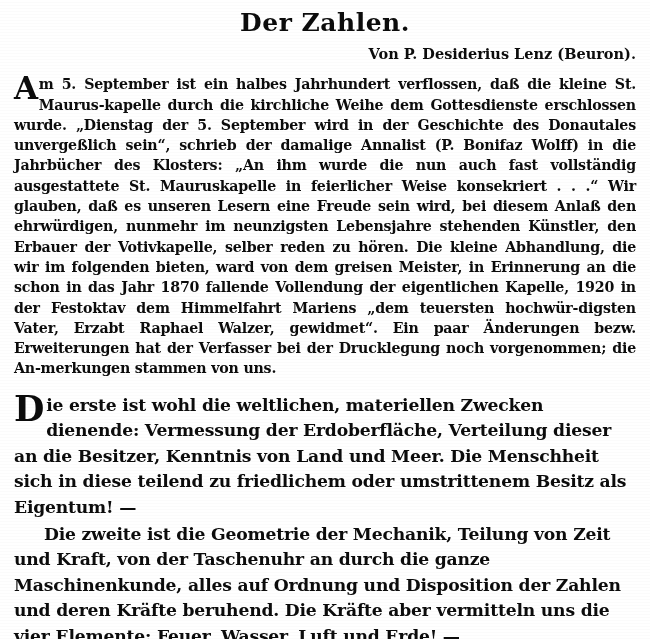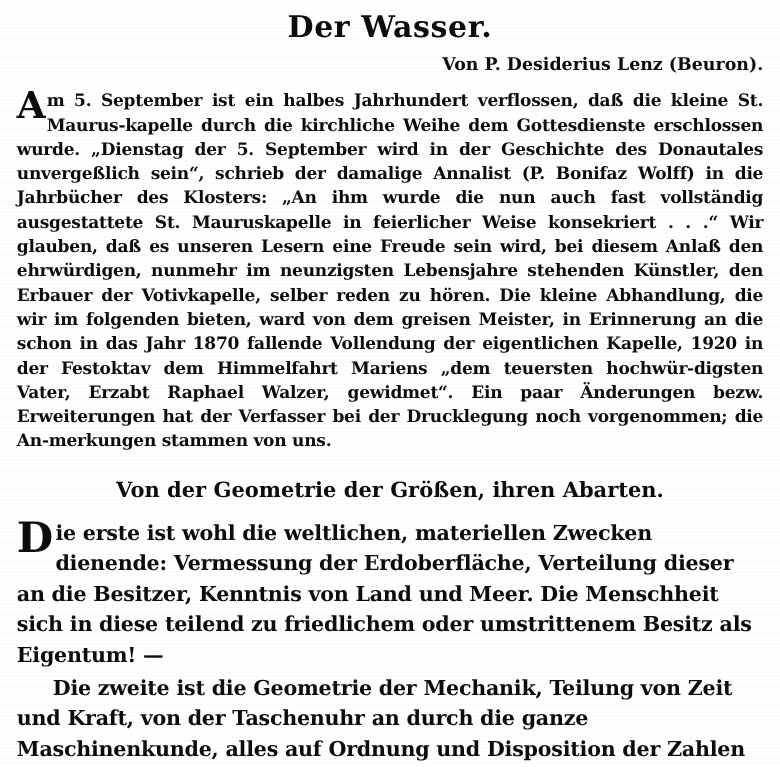--- a/index.html
+++ b/index.html
@@ -98,29 +98,28 @@
     opacity: 0.035;
     background-image:
       repeating-linear-gradient(0deg, rgba(0,0,0,0.5) 0px, rgba(0,0,0,0.5) 1px, rgba(255,255,255,0) 1px, rgba(255,255,255,0) 3px);
   }
 </style>
 </head>
 <body>
 
 <div class="page">
 
-  <h1 class="title fraktur">Der Wasser.</h1>
+  <h1 class="title fraktur">Der Zahlen.</h1>
 
   <div class="byline fraktur">Von P. Desiderius Lenz (Beuron).</div>
 
   <div class="intro fraktur">
     <span class="dropcap">A</span><span>m 5. September ist ein halbes Jahrhundert verflossen, daß die kleine St. Maurus-kapelle durch die kirchliche Weihe dem Gottesdienste erschlossen wurde. „Dienstag der 5. September wird in der Geschichte des Donautales unvergeßlich sein“, schrieb der damalige Annalist (P. Bonifaz Wolff) in die Jahrbücher des Klosters: „An ihm wurde die nun auch fast vollständig ausgestattete St. Mauruskapelle in feierlicher Weise konsekriert . . .“ Wir glauben, daß es unseren Lesern eine Freude sein wird, bei diesem Anlaß den ehrwürdigen, nunmehr im neunzigsten Lebensjahre stehenden Künstler, den Erbauer der Votivkapelle, selber reden zu hören. Die kleine Abhandlung, die wir im folgenden bieten, ward von dem greisen Meister, in Erinnerung an die schon in das Jahr 1870 fallende Vollendung der eigentlichen Kapelle, 1920 in der Festoktav dem Himmelfahrt Mariens „dem teuersten hochwür-digsten Vater, Erzabt Raphael Walzer, gewidmet“. Ein paar Änderungen bezw. Erweiterungen hat der Verfasser bei der Drucklegung noch vorgenommen; die An-merkungen stammen von uns.</span>
   </div>
 
-  <h2 class="section fraktur">Von der Geometrie der Größen, ihren Abarten.</h2>
 
   <div class="body-block fraktur">
     <p><span class="dropcap2">D</span><span>ie erste ist wohl die weltlichen, materiellen Zwecken dienende: Vermessung der Erdoberfläche, Verteilung dieser an die Besitzer, Kenntnis von Land und Meer.  Die Menschheit sich in diese teilend zu friedlichem oder umstrittenem Besitz als Eigentum! —</span></p>
     <p><span class="indent"></span><span>Die zweite ist die Geometrie der Mechanik, Teilung von Zeit und Kraft, von der Taschenuhr an durch die ganze Maschinenkunde, alles auf Ordnung und Disposition der Zahlen und deren Kräfte beruhend. Die Kräfte aber vermitteln uns die vier Elemente: Feuer, Wasser, Luft und Erde! —</span></p>
   </div>
 
   <div class="grain"></div>
 </div>
 
 </body></html>

